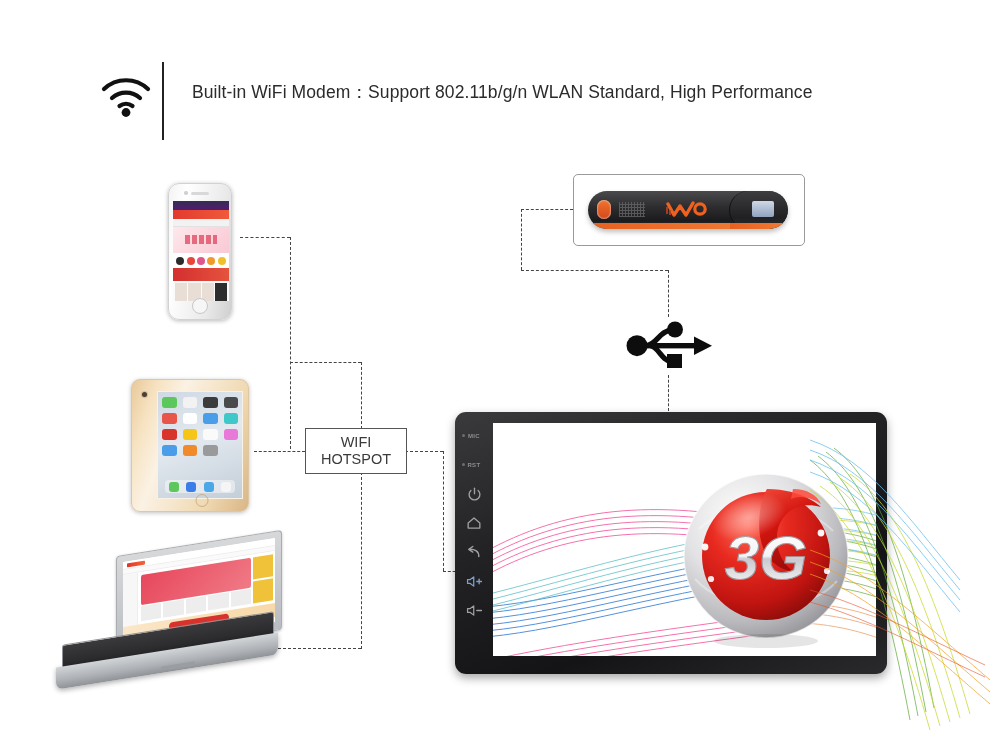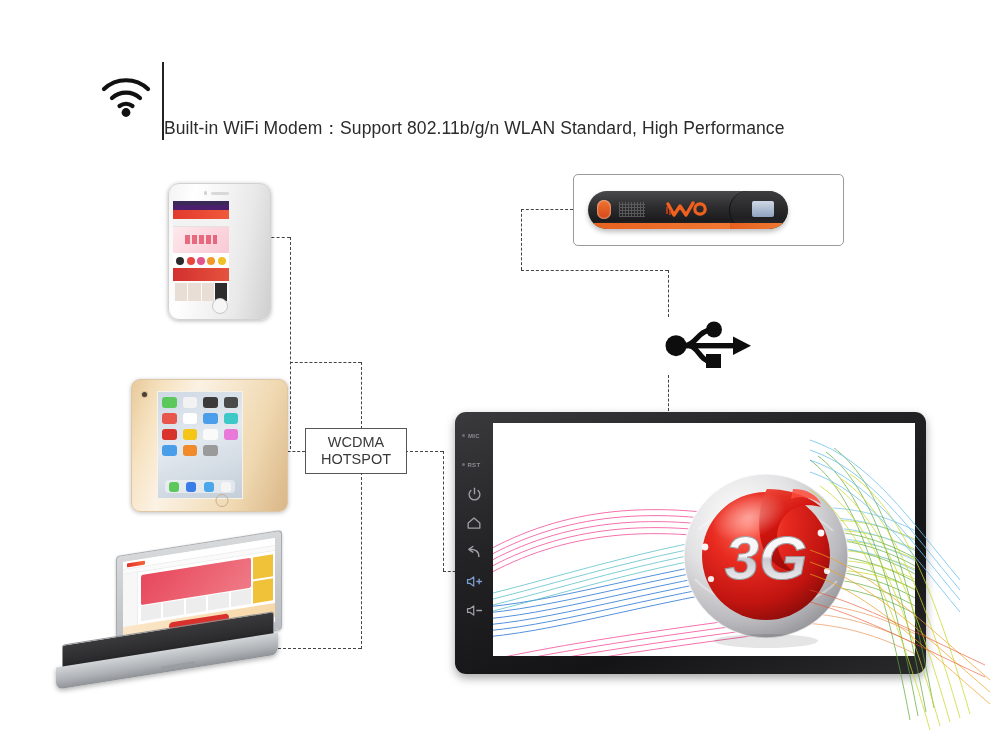--- a/index.html
+++ b/index.html
@@ -6,38 +6,38 @@
   body{
     width:1000px;height:750px;background:#ffffff;overflow:hidden;
     font-family:"Liberation Sans", sans-serif;position:relative;
   }
   #stage{position:absolute;left:0;top:0;width:1000px;height:750px;overflow:hidden;}
 
   
   .header{position:absolute;left:0;top:0;width:1000px;height:160px;}
   .wifi-icon{position:absolute;left:100px;top:72px;width:52px;height:46px;}
   .divider{position:absolute;left:162px;top:62px;width:2px;height:78px;background:#222;}
-  .head-lines{position:absolute;left:164px;top:74px;width:800px;margin-top:36px;}
+  .head-lines{position:absolute;left:192px;top:74px;width:800px;}
   .head-line{font-size:17.5px;color:#2b2b2b;line-height:36px;white-space:nowrap;letter-spacing:0.1px;}
 
   
   .seg{position:absolute;}
   .seg.h{height:0;border-top:1.6px dashed #444;}
   .seg.v{width:0;border-left:1.6px dashed #444;}
 
   
   .hotspot{
     position:absolute;left:305px;top:428px;width:100px;height:44px;
     border:1.3px solid #555;background:#fff;
     display:flex;flex-direction:column;align-items:center;justify-content:center;
     font-size:14.5px;color:#3a3a3a;line-height:17px;z-index:6;
   }
 
   
-  .device{position:absolute;padding-left:39px;}
+  .device{position:absolute;}
 
   
   .phone{left:168px;top:183px;width:64px;height:137px;}
   .phone-body{position:absolute;inset:0;border-radius:11px;
     background:linear-gradient(100deg,#f3f3f3 0%,#ffffff 22%,#e9e9e9 70%,#cfcfcf 100%);
     box-shadow:0 1px 4px rgba(0,0,0,.28);border:1px solid #d2d2d2;}
   .phone-screen{position:absolute;left:4px;top:17px;width:56px;height:100px;background:#fff;overflow:hidden;}
   .ps-bar{height:4px;background:#3b2a57;}
   .ps-nav{height:5px;background:#4b1f6b;}
   .ps-red{height:9px;background:linear-gradient(90deg,#e23a2e,#f05a3a);}
@@ -195,21 +195,21 @@
   <div class="seg h" style="left:443px;top:571px;width:32px;"></div>
 
   <div class="seg h" style="left:521px;top:209px;width:52px;"></div>
   <div class="seg v" style="left:521px;top:209px;height:61px;"></div>
   <div class="seg h" style="left:521px;top:270px;width:147px;"></div>
   <div class="seg v" style="left:668px;top:270px;height:47px;"></div>
 
   <div class="seg v" style="left:668px;top:375px;height:36px;"></div>
 
   <div class="hotspot">
-    <div>WCDMA</div>
+    <div>WIFI</div>
     <div>HOTSPOT</div>
   </div>
 
   <div class="device phone">
     <div class="phone-body">
       <div class="phone-cam"></div>
       <div class="phone-speaker"></div>
       <div class="phone-screen">
         <div class="ps-bar"></div>
         <div class="ps-nav"></div>

